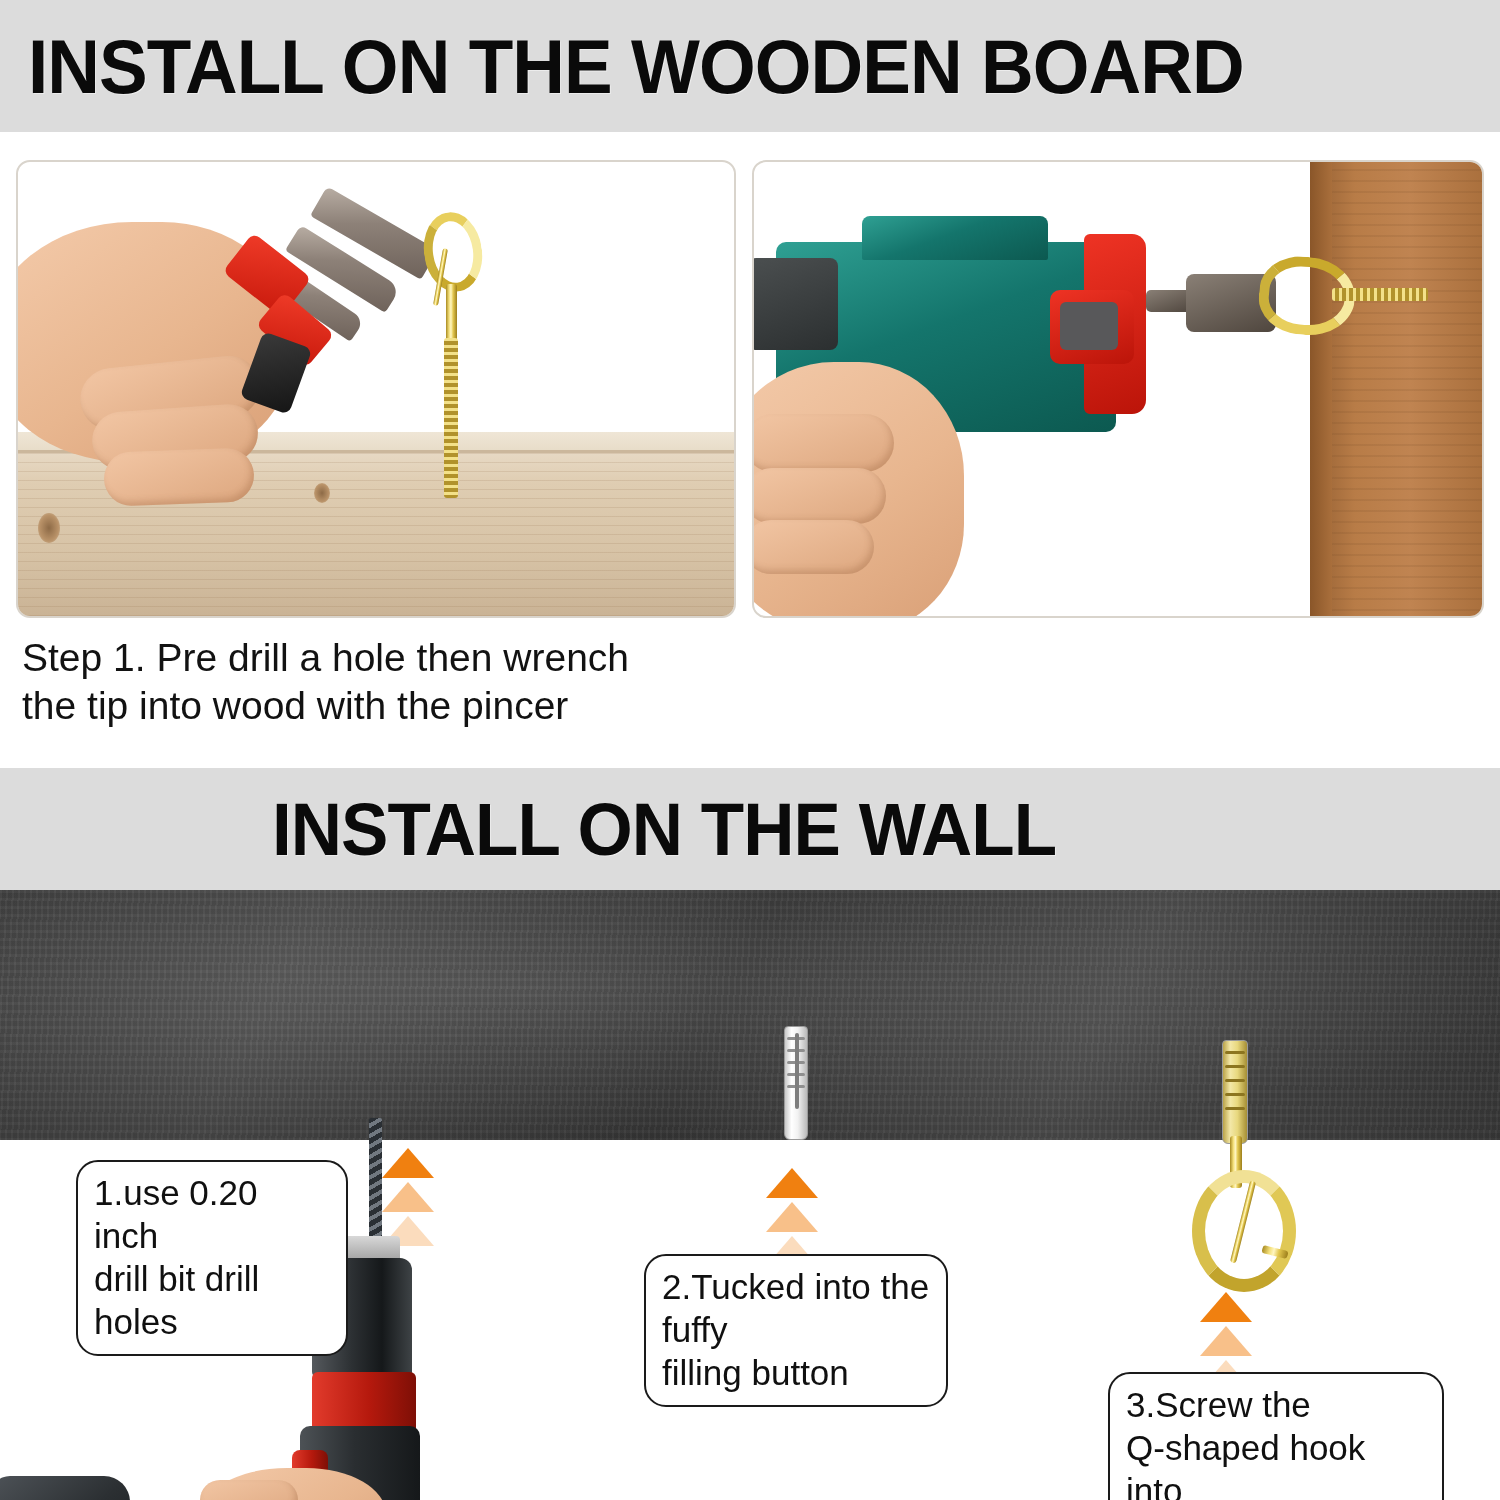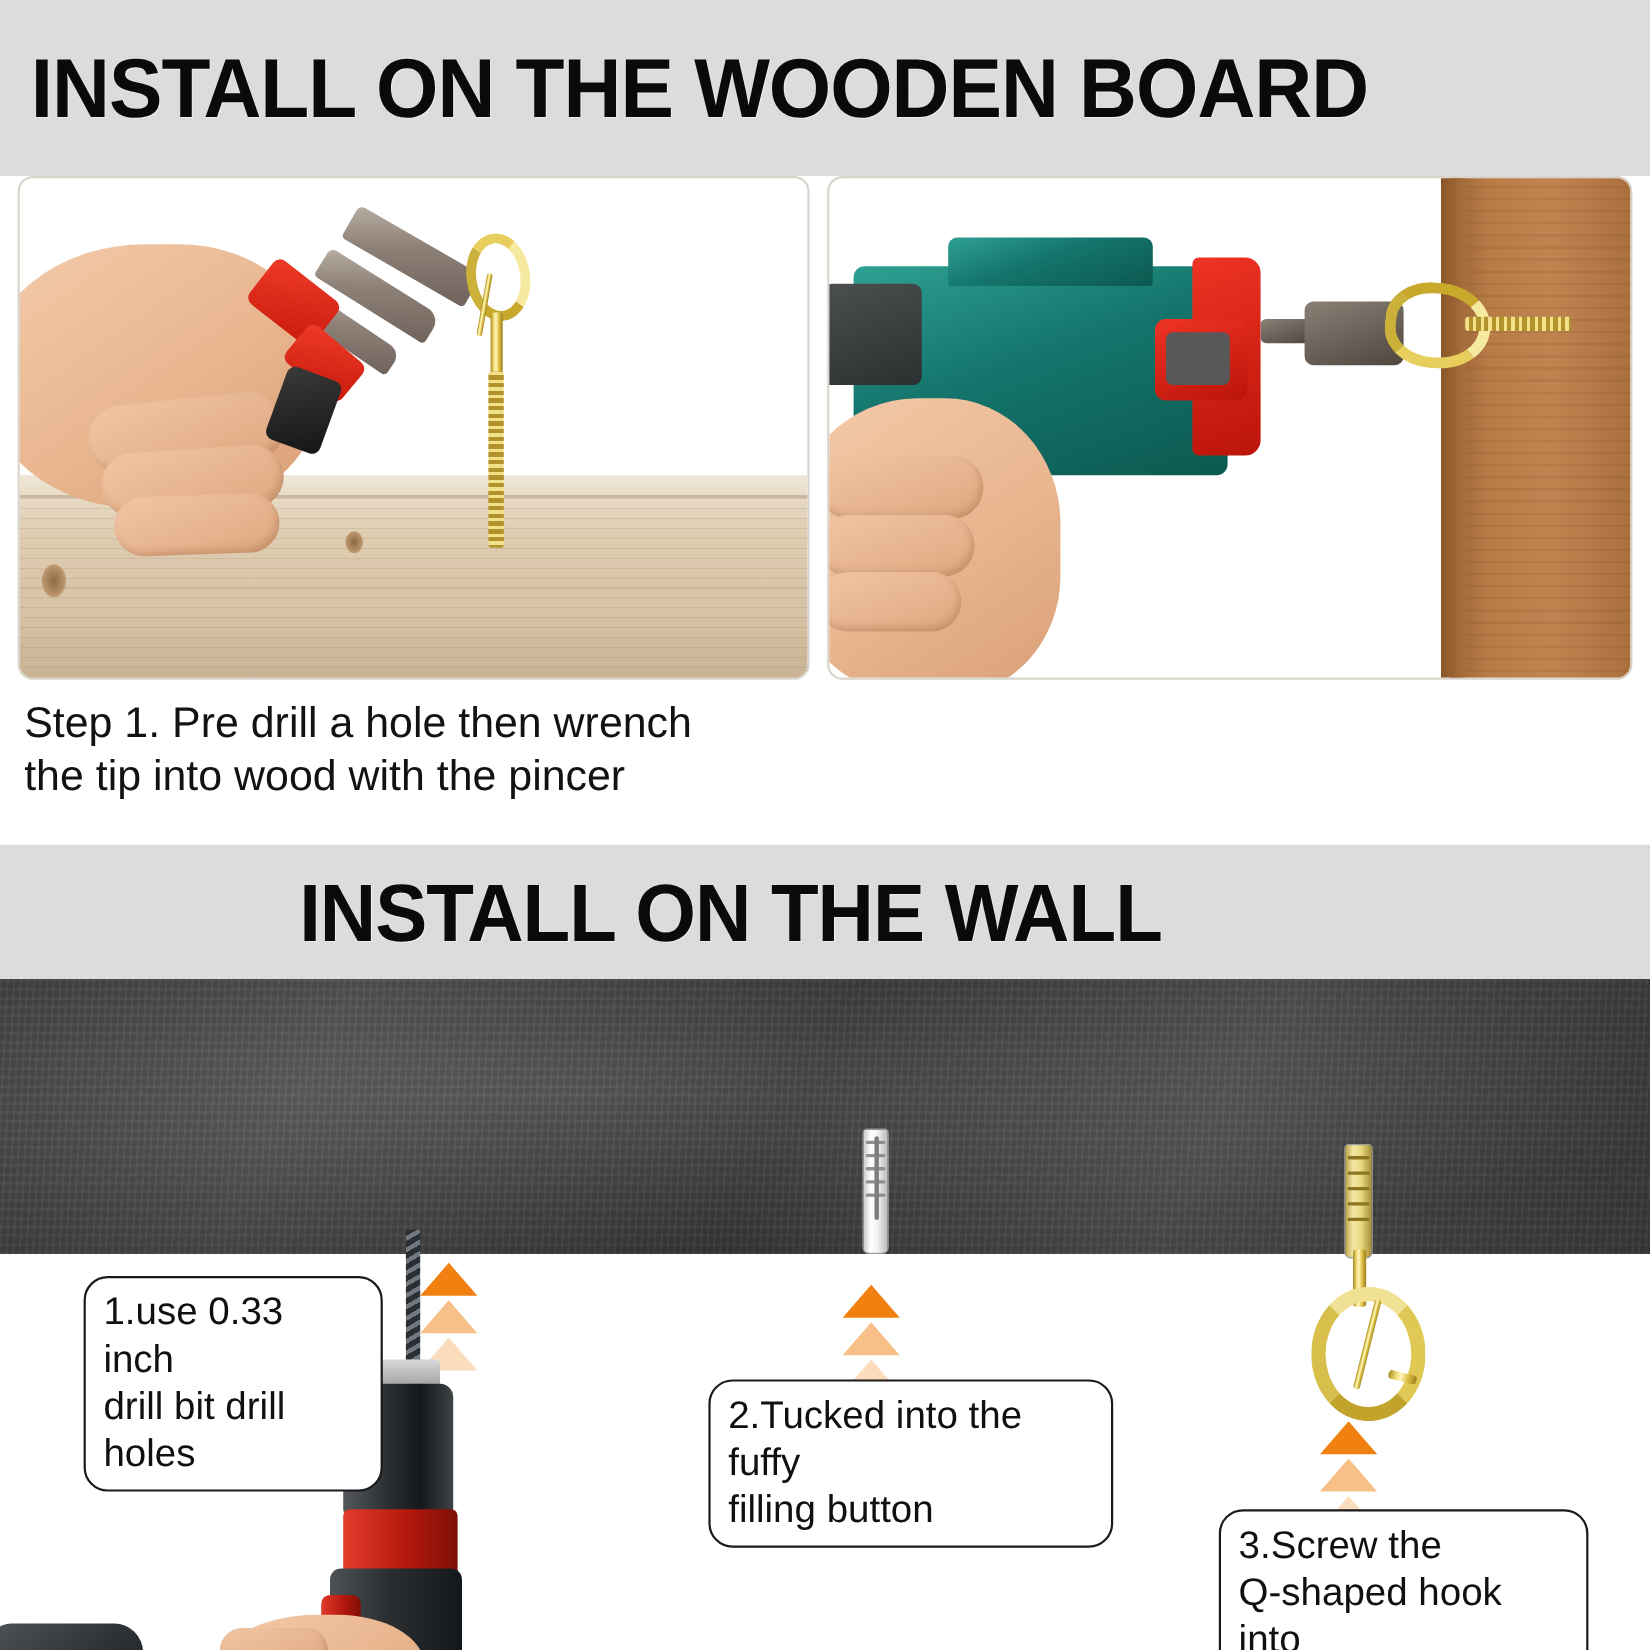--- a/index.html
+++ b/index.html
@@ -20,21 +20,21 @@
   .banner-title {
     font-weight: bold;
     font-size: 76px;
     letter-spacing: -1px;
     color: #0a0a0a;
     transform: scaleX(0.96);
     transform-origin: left center;
     white-space: nowrap;
     text-shadow: 1px 1px 0 rgba(255,255,255,0.45);
   }
-  #banner-wood { top: 0; height: 160px; }
+  #banner-wood { top: 0; height: 132px; }
   #banner-wood .banner-title { margin-left: 28px; }
   #banner-wall { top: 768px; height: 122px; }
   #banner-wall .banner-title { margin-left: 272px; font-size: 74px; }
 
   
   .photo-row { position: absolute; top: 160px; left: 0; width: 1500px; height: 460px; }
   .photo-panel {
     position: absolute; top: 0; height: 458px;
     border: 2px solid #d9d4cc; border-radius: 14px;
     background: #ffffff; overflow: hidden;
@@ -317,21 +317,21 @@
   <div class="drill-collar" style="left:324px; top:0px; width:76px; height:28px;"></div>
   <div class="drill-chuck" style="left:312px; top:22px; width:100px; height:120px;"></div>
   <div class="drill-red" style="left:312px; top:136px; width:104px; height:62px; border-radius:6px;"></div>
   <div class="drill-black" style="left:300px; top:190px; width:120px; height:80px; border-radius:10px 10px 0 0;"></div>
   <div class="drill-red" style="left:292px; top:214px; width:36px; height:56px; border-radius:8px;"></div>
   <div class="hand" style="left:196px; top:232px; width:190px; height:110px;"></div>
   <div class="finger" style="left:200px; top:244px; width:98px; height:40px;"></div>
   <div class="battery" style="left:-10px; top:240px; width:140px; height:120px; border-radius:20px 26px 8px 8px;"></div>
 </div>
 
-<div class="callout" style="left:76px; top:1160px; width:272px;">1.use 0.33 inch
+<div class="callout" style="left:76px; top:1160px; width:272px;">1.use 0.20 inch
 drill bit drill holes</div>
 
-<div class="callout" style="left:644px; top:1254px; width:368px;">2.Tucked into the fuffy
+<div class="callout" style="left:644px; top:1254px; width:304px;">2.Tucked into the fuffy
 filling button</div>
 
 <div class="callout" style="left:1108px; top:1372px; width:336px;">3.Screw the
 Q-shaped hook into
 the fuffy pipe</div>
 
 </body></html>

